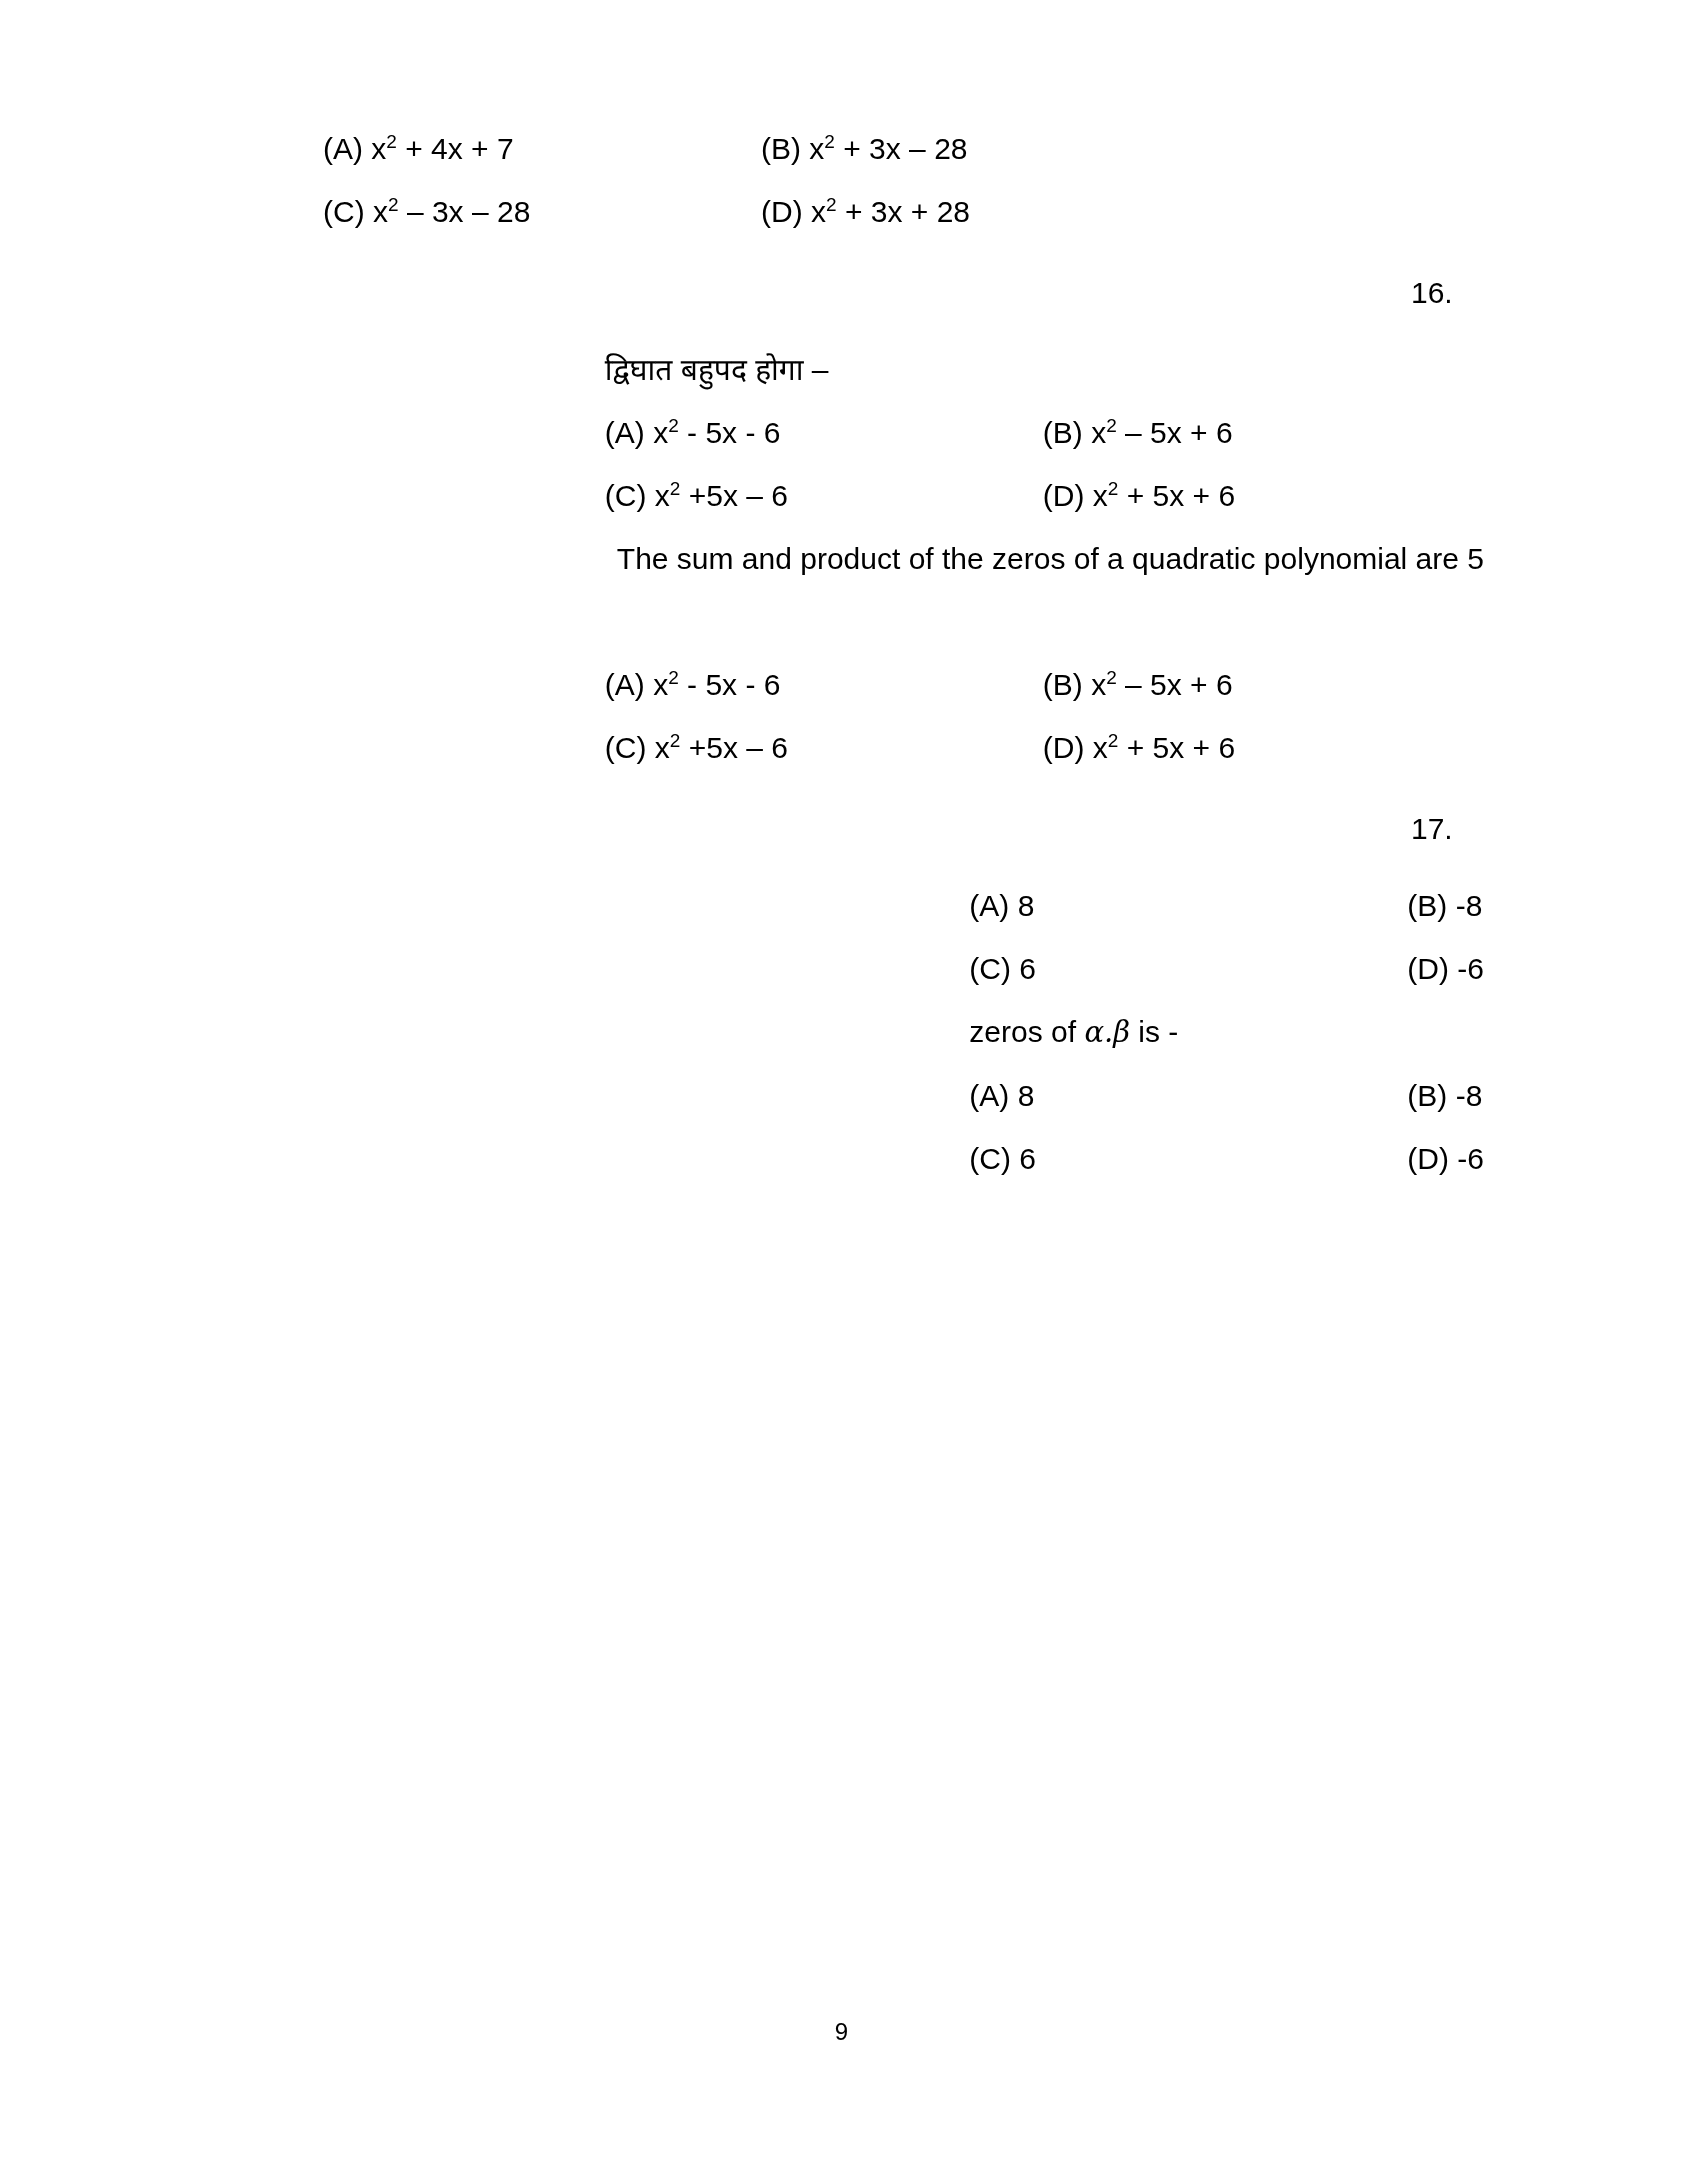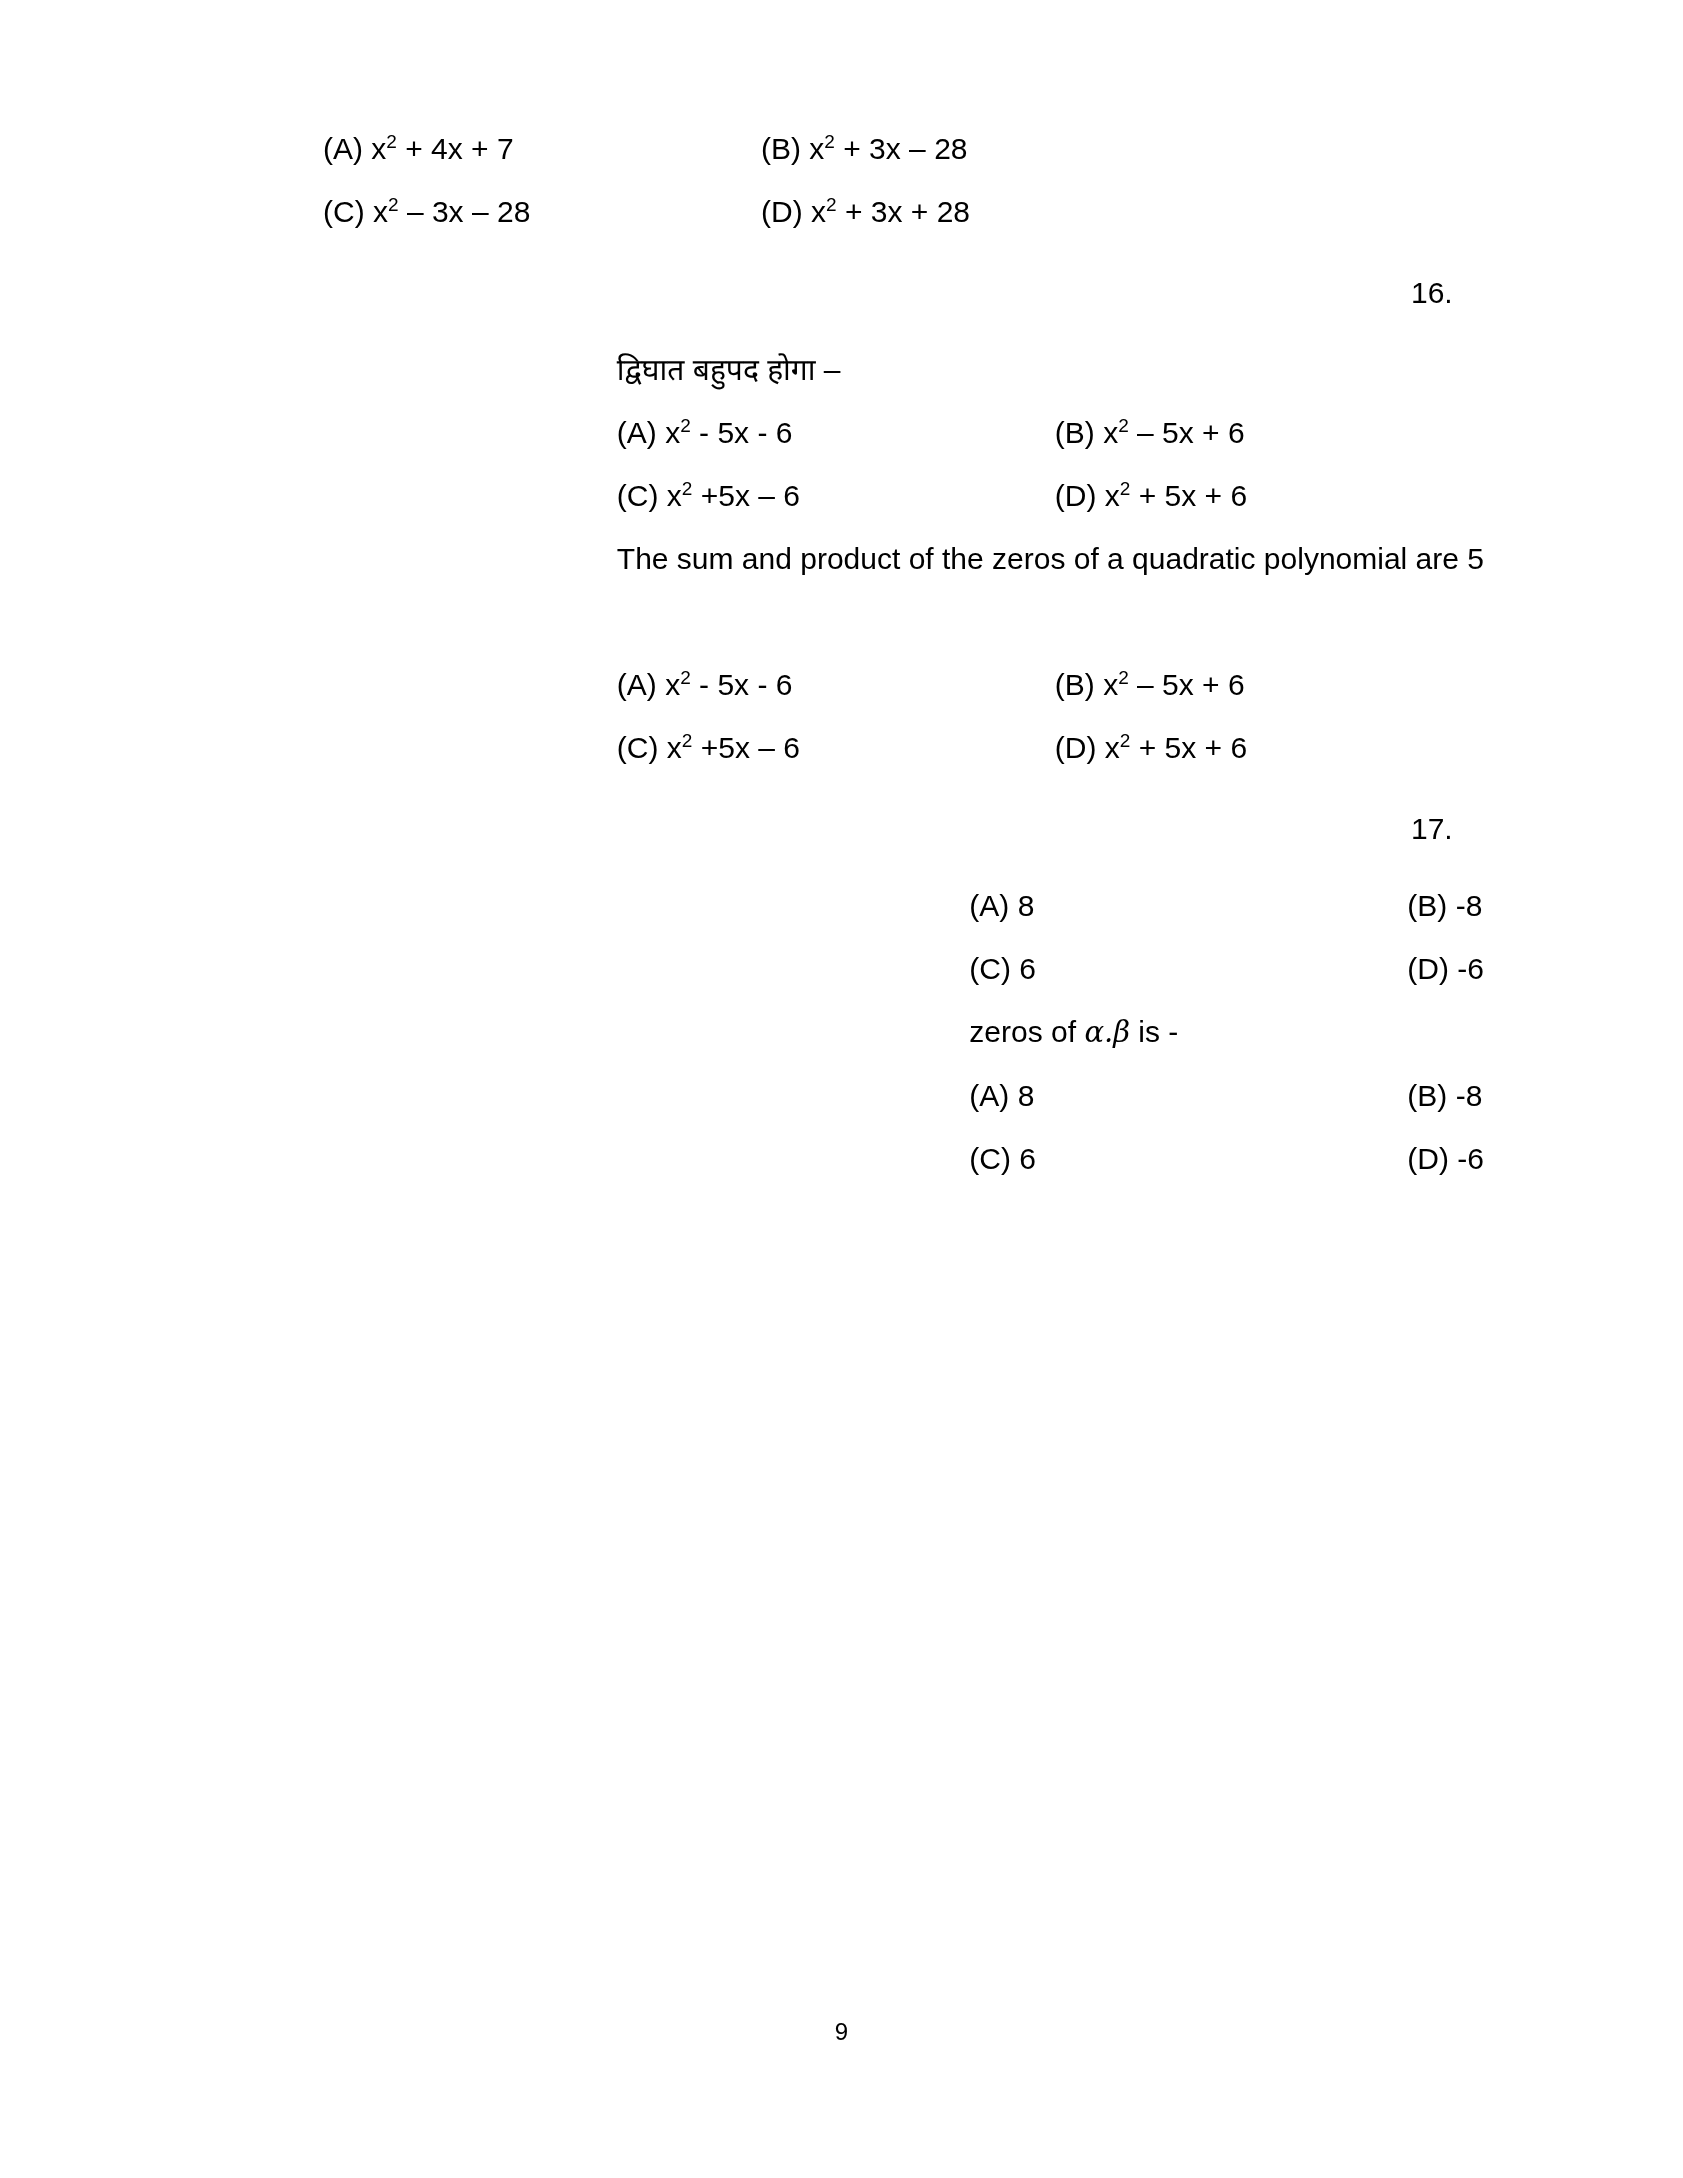--- a/index.html
+++ b/index.html
@@ -83,20 +83,21 @@
     text-align: justify;
     text-justify: inter-word;
     white-space: normal;
   }
   .justify-en {
     text-align: justify;
     text-justify: inter-word;
     white-space: normal;
     font-size: 30px;
     line-height: 63px;
+    margin-left: 12px;
   }
   .justify-hi::after,
   .justify-en::after {
     content: "";
     display: inline-block;
     width: 100%;
   }
   .greek {
     font-family: "DejaVu Serif", serif;
     font-style: italic;

